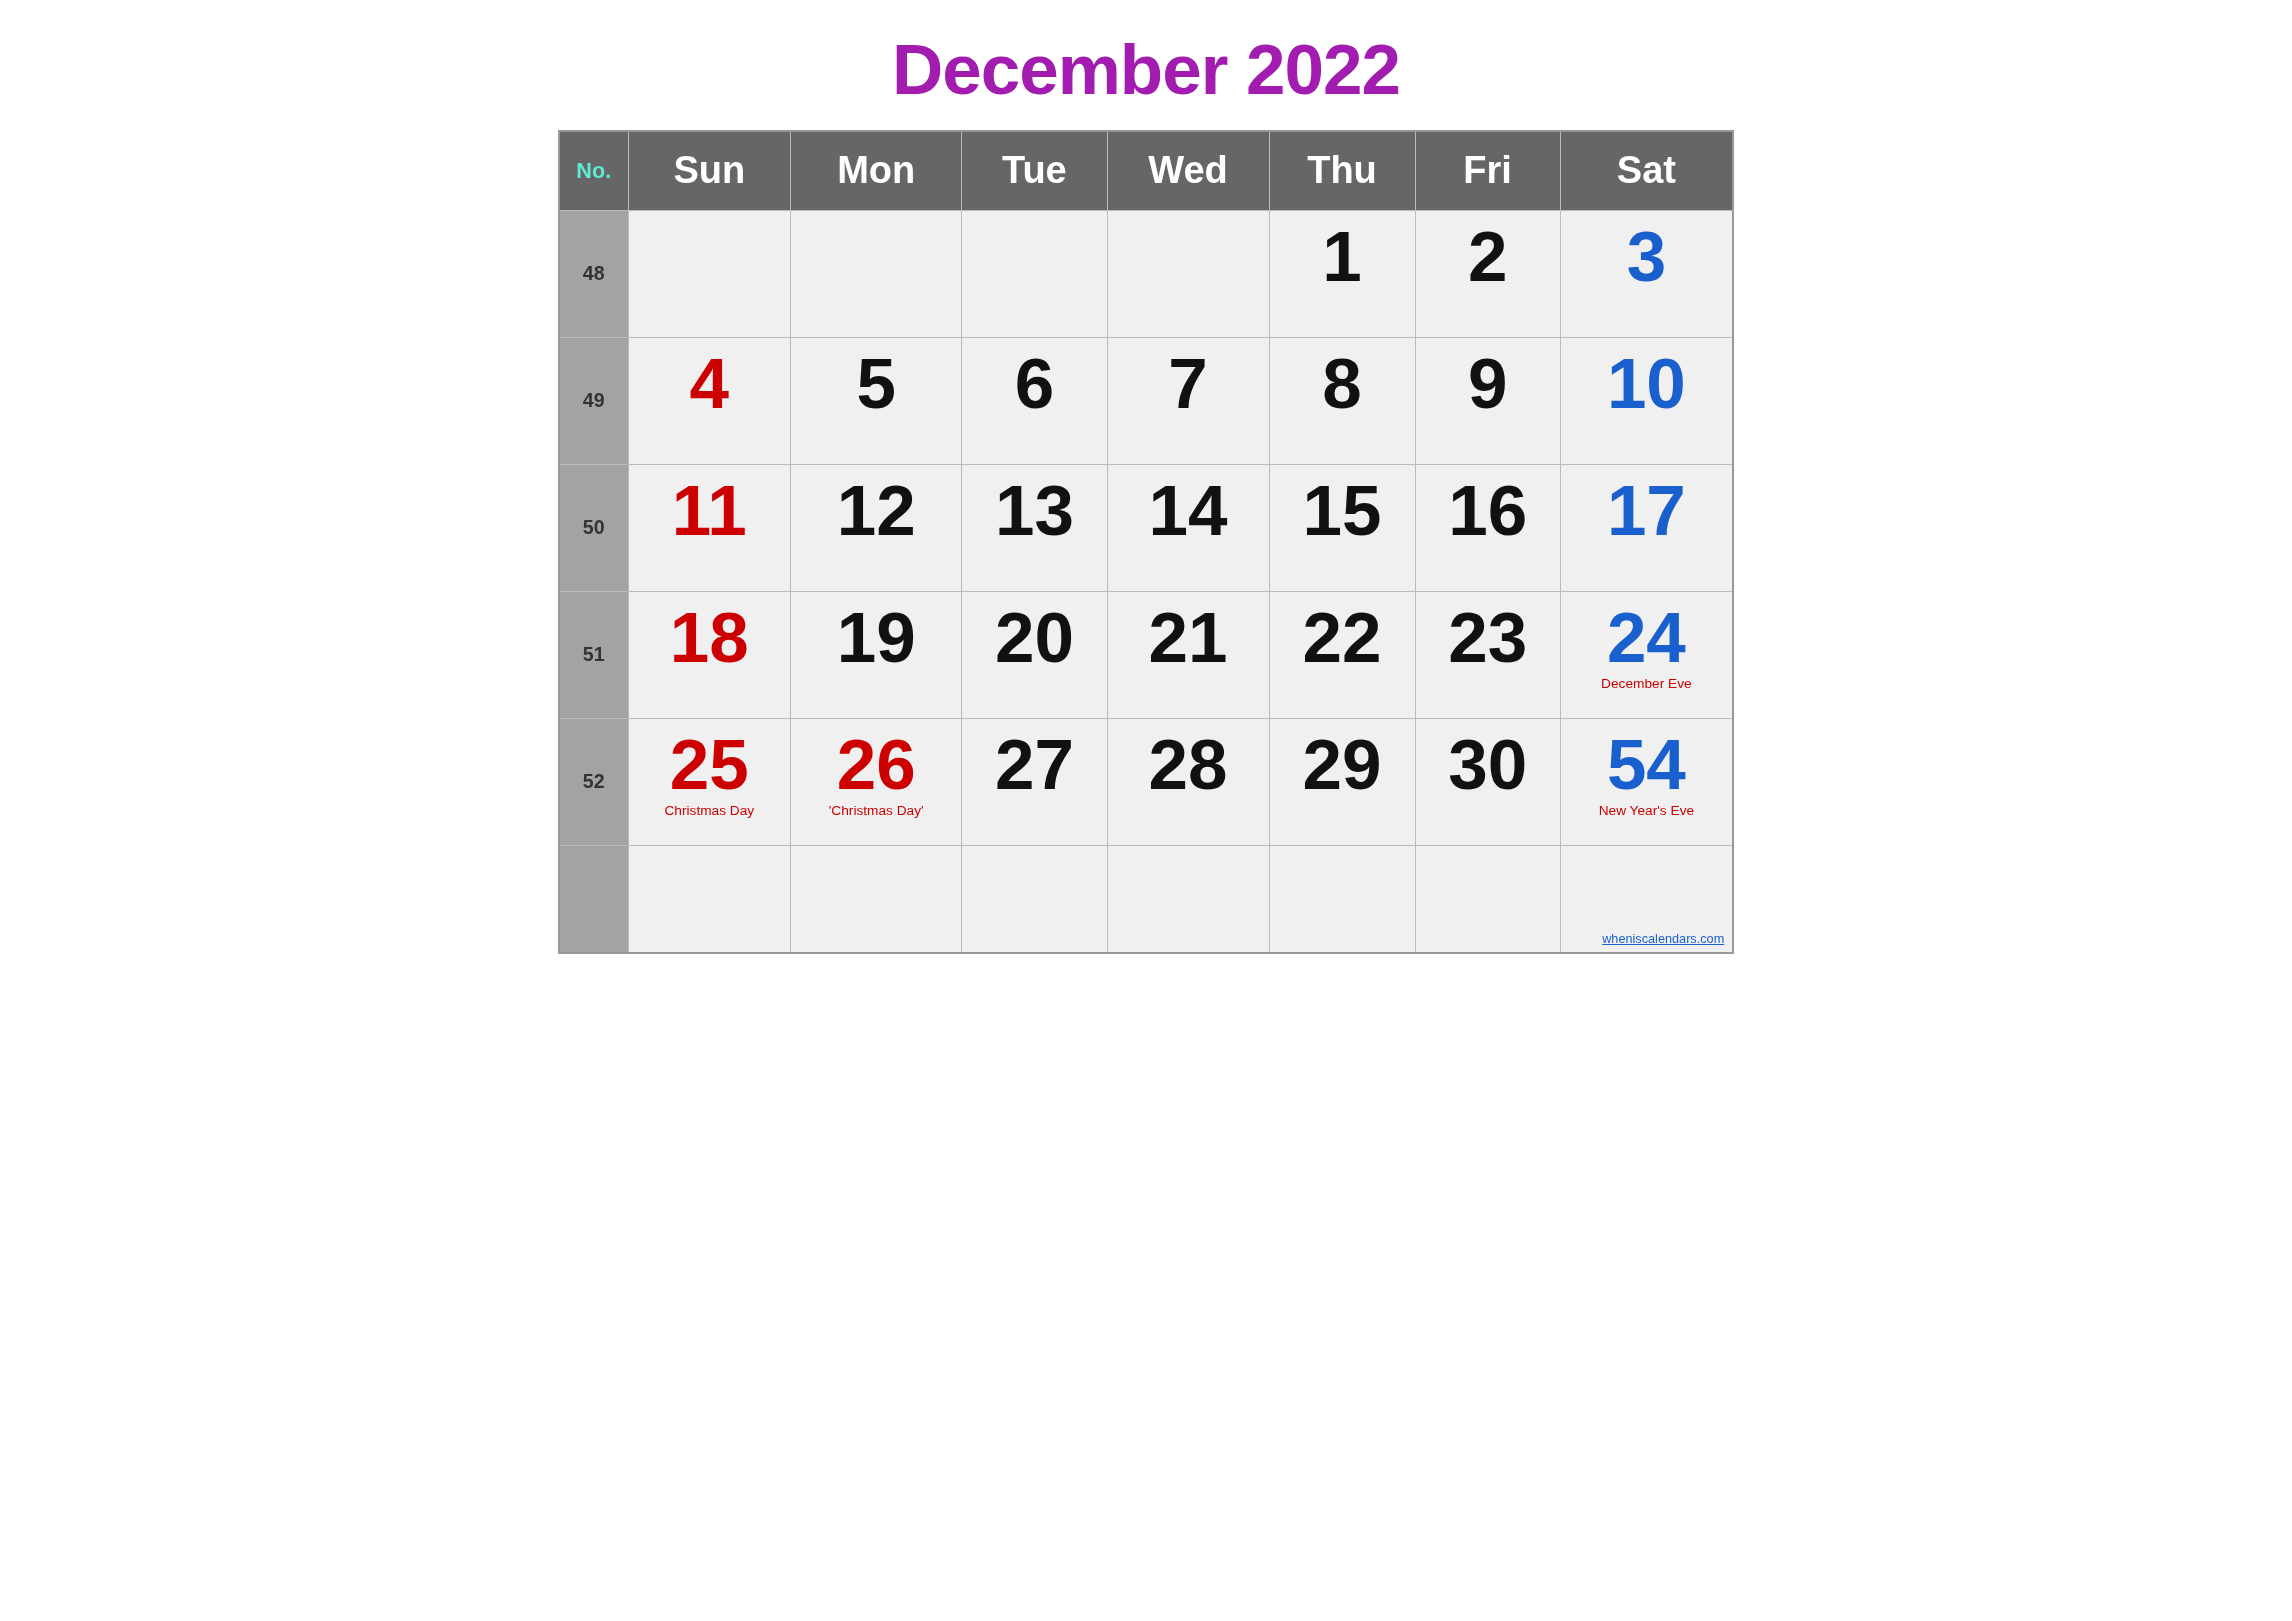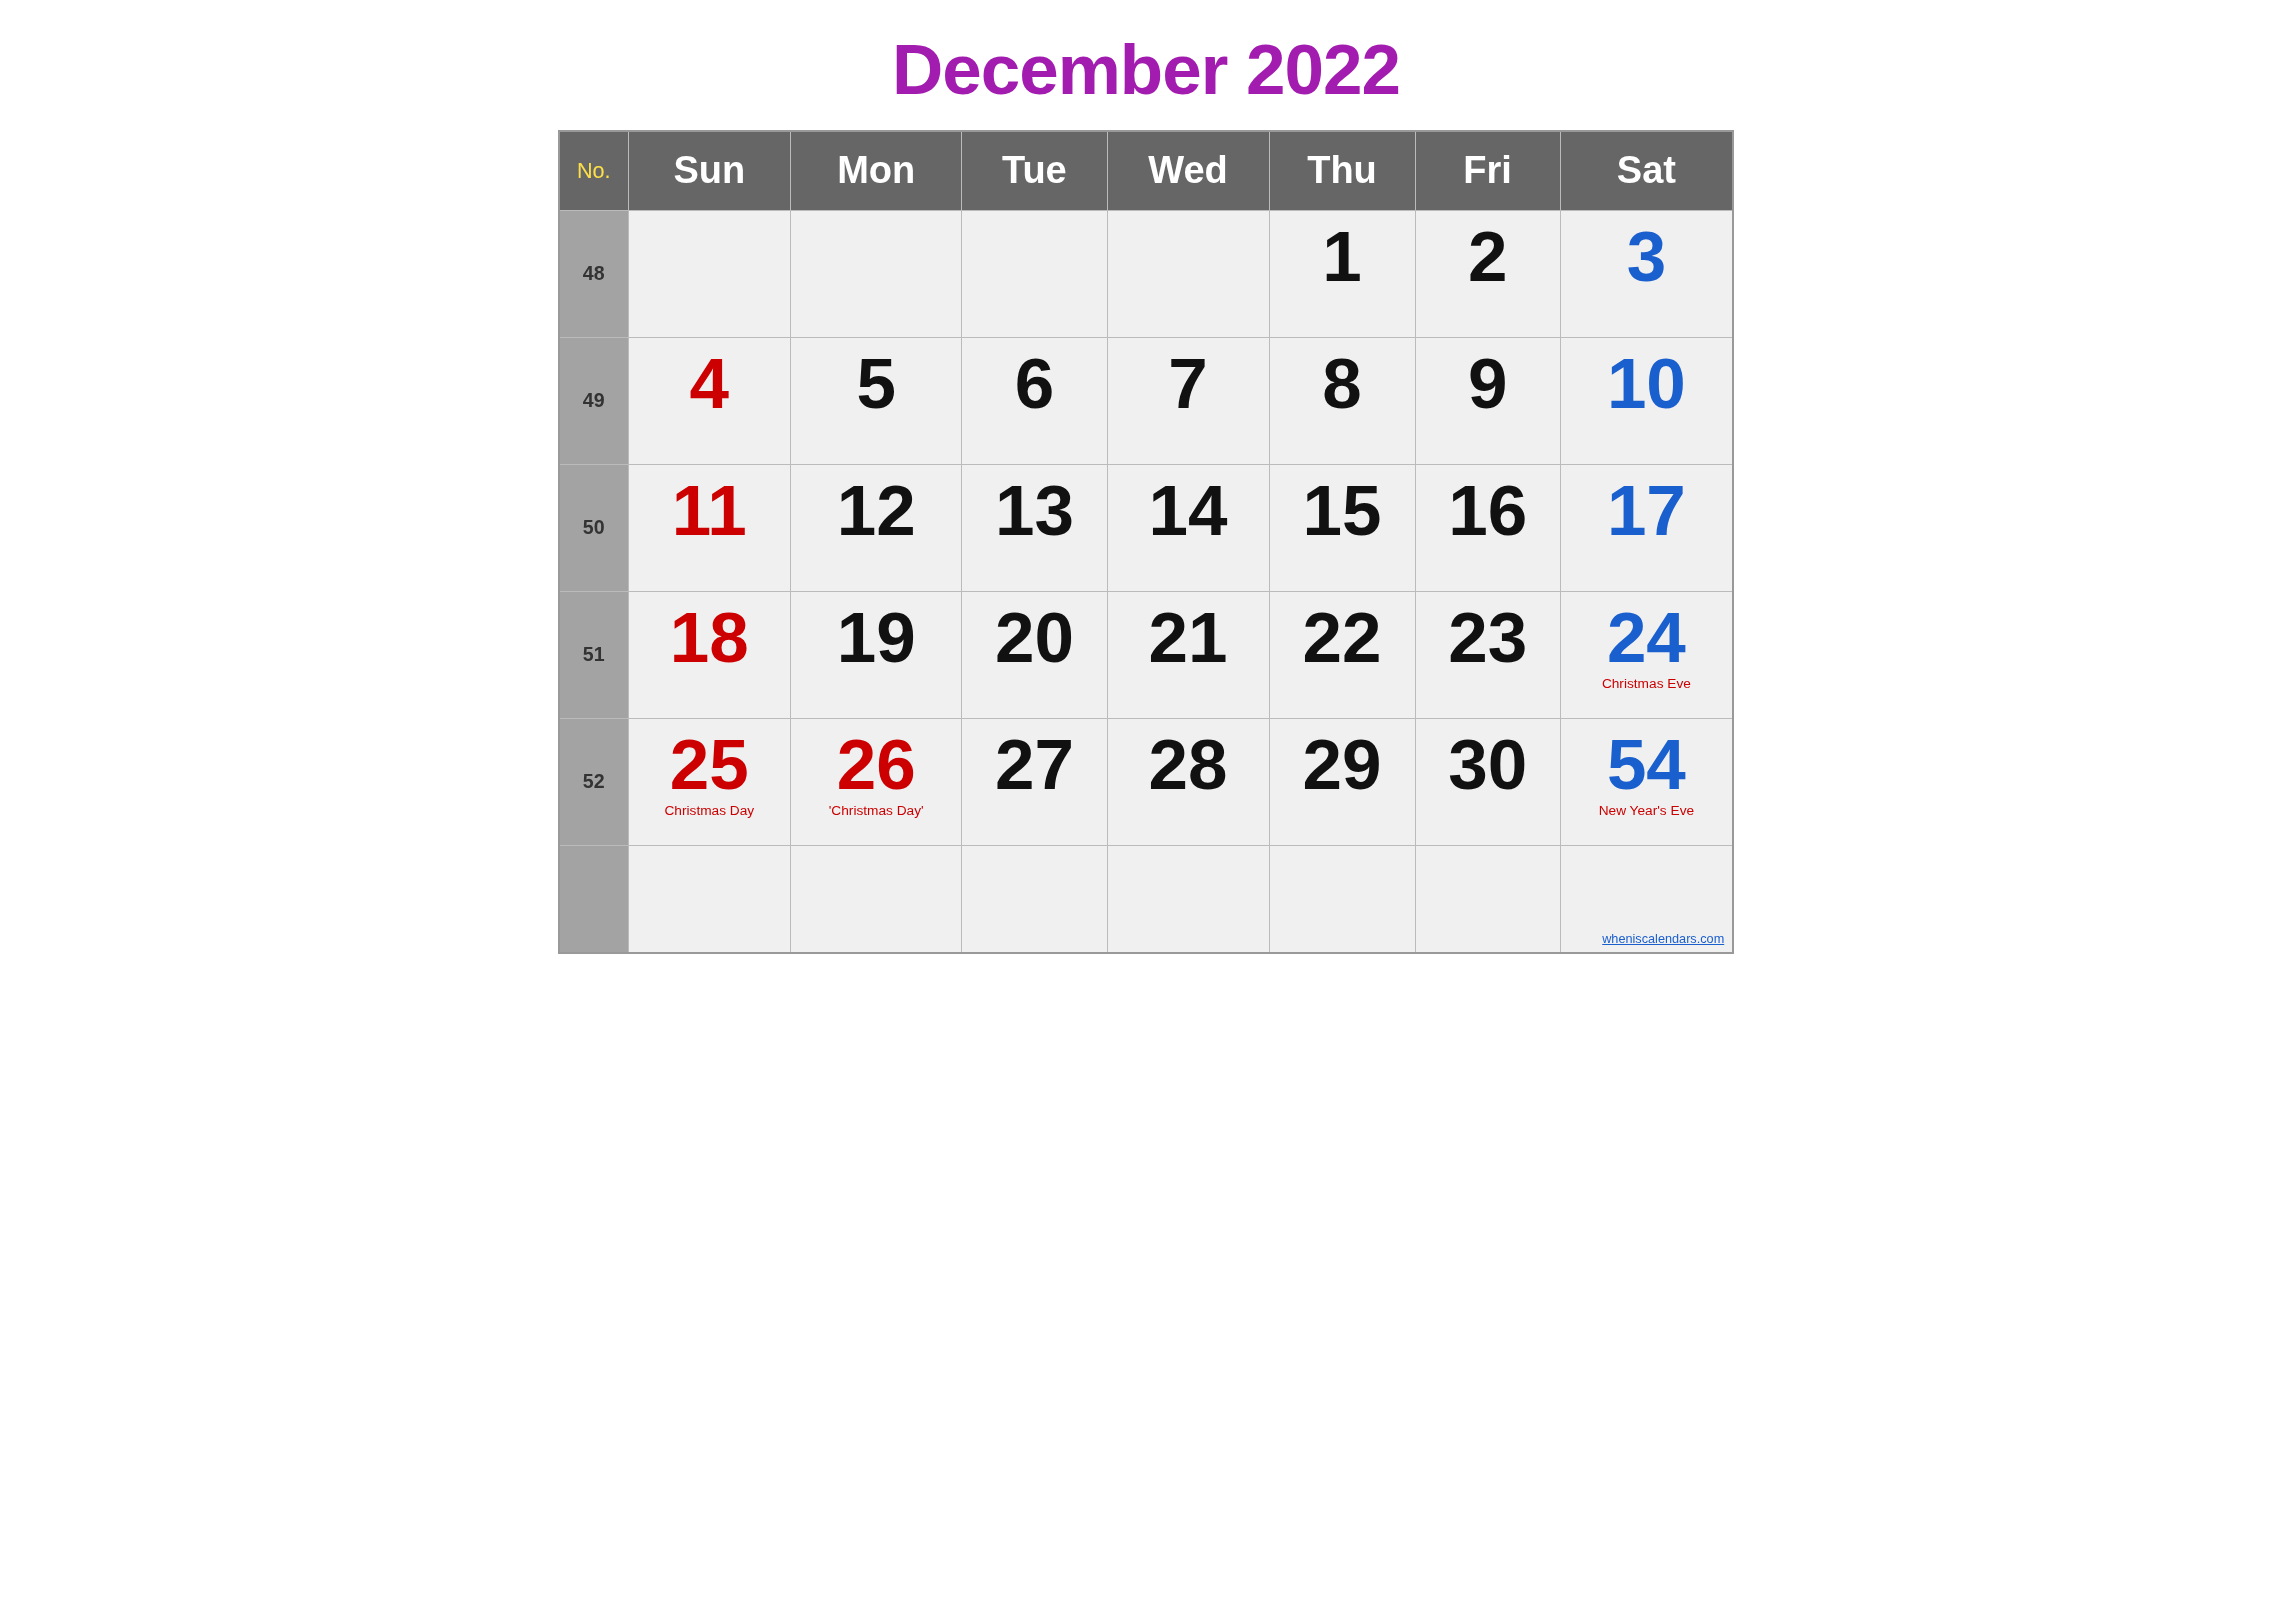--- a/index.html
+++ b/index.html
@@ -48,22 +48,22 @@
       background-color: #666666;
       color: #ffffff;
       font-size: 38px;
       font-weight: 700;
       text-align: center;
       padding: 17.6px 9.8px;
     }
 
     .header-row th.no-col {
       font-size: 21.6px;
-      font-weight: 400;
-      color: #fde047;
+      font-weight: 700;
+      color: #5eead4;
       width: 69px;
     }
 
     
     .week-num {
       background-color: #a3a3a3;
       text-align: center;
       font-size: 19.6px;
       font-weight: 600;
       color: #333;
@@ -217,21 +217,21 @@
             <span class="day-number black">21</span>
           </td>
           <td class="day-cell">
             <span class="day-number black">22</span>
           </td>
           <td class="day-cell">
             <span class="day-number black">23</span>
           </td>
           <td class="day-cell">
             <span class="day-number blue">24</span>
-            <span class="holiday-label">Christmas Eve</span>
+            <span class="holiday-label">December Eve</span>
           </td>
         </tr>
         <tr>
           <td class="week-num">52</td>
           <td class="day-cell">
             <span class="day-number red">25</span>
             <span class="holiday-label">Christmas Day</span>
           </td>
           <td class="day-cell">
             <span class="day-number red">26</span>

